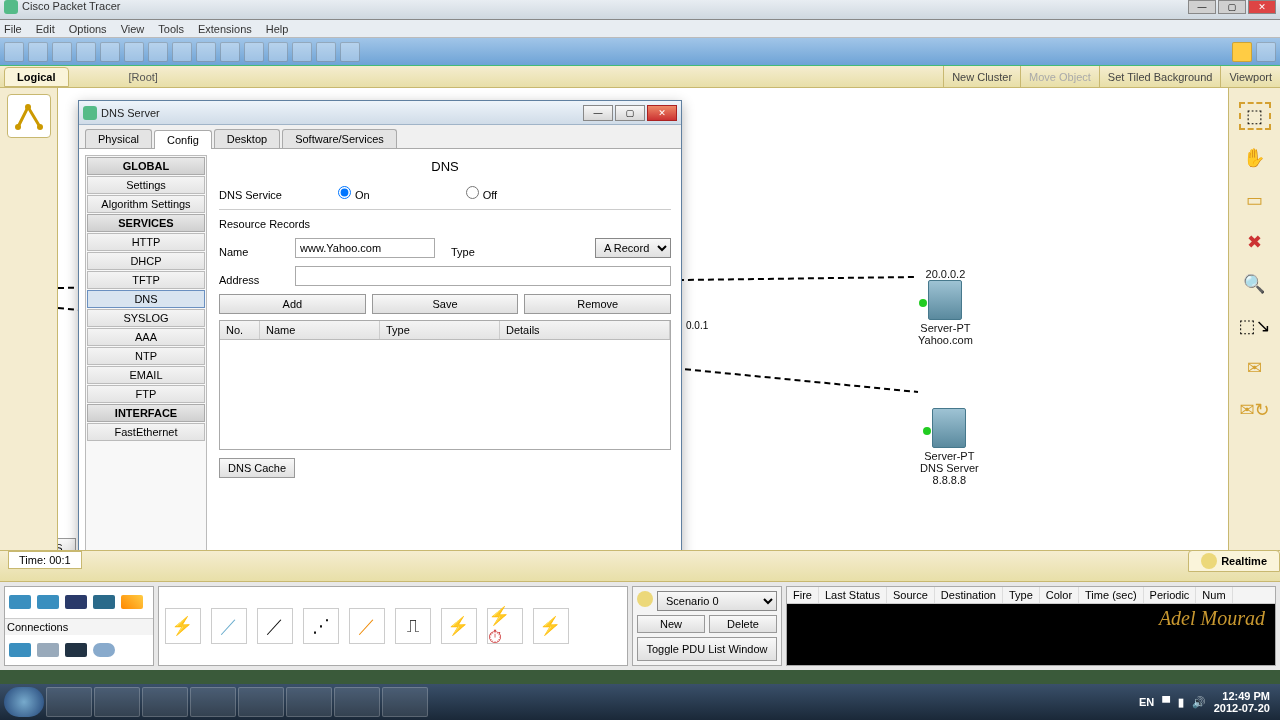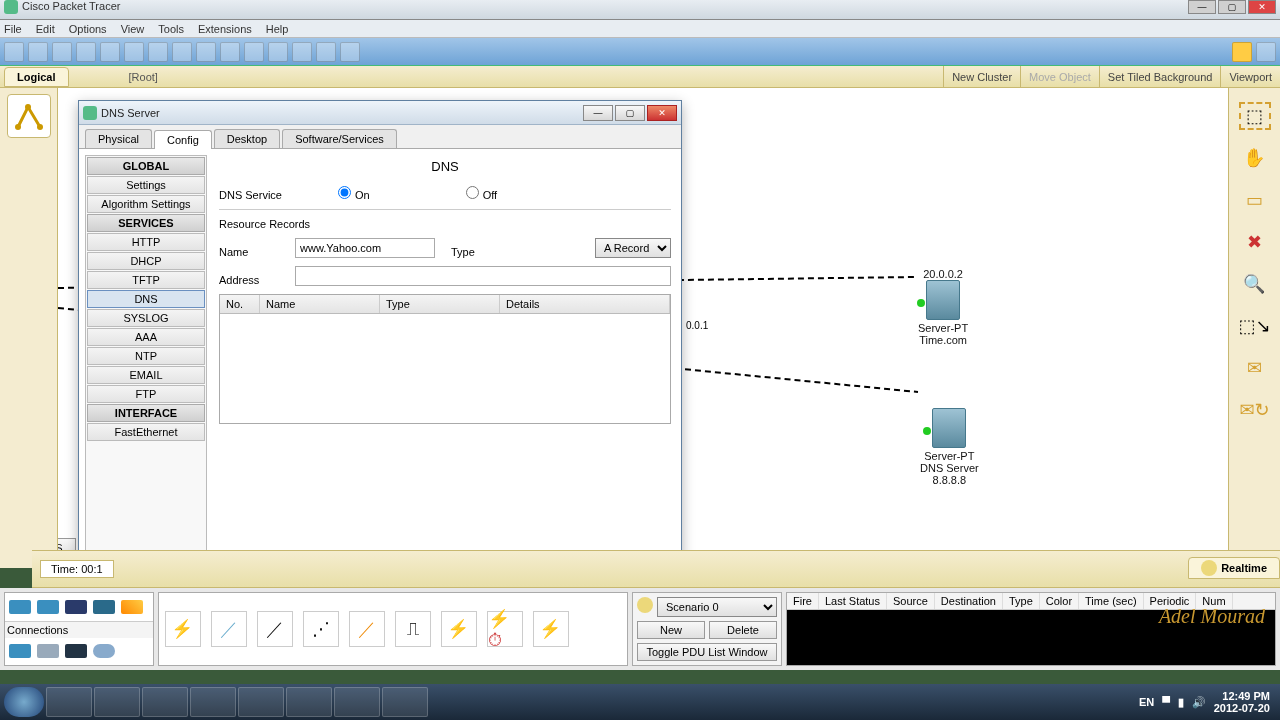--- a/index.html
+++ b/index.html
@@ -50,38 +50,38 @@
 .row input[type=radio] { margin-right:4px; }
 select { border:1px solid #888; background:linear-gradient(#f8f8f8,#e0e0e0); padding:1px 4px; height:20px; }
 .btnrow { display:flex; gap:6px; margin:6px 0; }
 .btnrow button, .smallbtn { flex:1; background:linear-gradient(#f8f8f8,#e0e0e0); border:1px solid #999; padding:3px 0; cursor:pointer; }
 .smallbtn { flex:none; padding:3px 8px; }
 .rectable { border:1px solid #aaa; height:130px; background:#fff; }
 .rectable .thdr { display:flex; background:linear-gradient(#f4f4f4,#e4e4e4); border-bottom:1px solid #bbb; }
 .rectable .thdr span { padding:3px 6px; border-right:1px solid #ccc; }
 hr { border:none; border-top:1px solid #ccc; margin:4px 0 8px; }
 .bottomarea { position:absolute; left:0; right:0; top:550px; height:120px; display:flex; flex-direction:column; }
-.timebar { height:38px; background:linear-gradient(#f5edd0,#e8dfa8); display:flex; align-items:center; border-top:1px solid #c8b870; border-bottom:1px solid #c8b870;margin-left:32px; }
+.timebar { height:32px; background:linear-gradient(#f5edd0,#e8dfa8); display:flex; align-items:flex-start; border-top:1px solid #c8b870; border-bottom:1px solid #c8b870; }
 .timebar .tbox { margin-left:8px; padding:2px 10px; background:#fff; border:1px solid #c8b870; }
 .timebar .rtab { margin-left:auto; padding:2px 12px; background:#faf4da; border:1px solid #c8b870; border-radius:4px 4px 0 0; position:relative; top:-1px; display:flex; align-items:center; gap:4px; }
 .devpanel { flex:1; background:#e8e8e8; display:flex; align-items:stretch; }
 .devbox { width:150px; border:1px solid #aaa; margin:4px; background:#fff; display:flex; flex-direction:column; }
 .devbox .drow { flex:1; display:flex; gap:6px; padding:4px; align-items:center; }
 .devbox .dlbl { text-align:left; background:#f4f4f4; border-top:1px solid #ccc; padding:2px; }
 .chip { width:22px; height:14px; border-radius:2px; }
 .connbox { width:470px; border:1px solid #aaa; margin:4px 0; background:#fff; display:flex; flex-direction:column; }
 .connbox .crow { flex:1; display:flex; gap:10px; padding:6px; align-items:center; }
 .connicon { width:36px; height:36px; border:1px solid #ccc; display:flex; align-items:center; justify-content:center; font-size:18px; }
 .scenbox { width:150px; border:1px solid #aaa; margin:4px 0 4px 4px; background:#f4f4f4; padding:4px; display:flex; flex-direction:column; gap:4px; }
 .scenbox .srow { display:flex; gap:4px; }
 .scenbox button { flex:1; background:linear-gradient(#f8f8f8,#e0e0e0); border:1px solid #999; padding:2px; }
 .pdulist { flex:1; border:1px solid #aaa; margin:4px; background:#000000; position:relative; }
 .pdulist .phdr { display:flex; background:#f4f4f4; border-bottom:1px solid #ccc; font-size:10px; }
 .pdulist .phdr span { padding:2px 6px; border-right:1px solid #ddd; }
-.signature { position:absolute; right:10px; top:12px; font-family:'Brush Script MT',cursive; font-size:20px; color:#c89830; font-style:italic; }
+.signature { position:absolute; right:10px; top:20px; font-family:'Brush Script MT',cursive; font-size:20px; color:#c89830; font-style:italic; }
 .taskbar { position:absolute; left:0; right:0; bottom:0; height:36px; background:linear-gradient(#3a506a,#1a2838); display:flex; align-items:center; padding:0 4px; gap:2px; }
 .taskbar .start { width:40px; height:30px; background:radial-gradient(circle,#7ac,#247); border-radius:15px; }
 .taskbar .titem { width:46px; height:30px; background:rgba(255,255,255,0.1); border:1px solid rgba(255,255,255,0.2); border-radius:2px; }
 .taskbar .tray { margin-left:auto; display:flex; align-items:center; gap:8px; color:#fff; font-size:10px; padding-right:6px;font-weight:bold; }
 .statusbtn { position:absolute; left:16px; bottom:42px; background:linear-gradient(#f8f8f8,#e0e0e0); border:1px solid #999; padding:3px 12px; }
 </style>
 </head>
 <body>
 
 <div class="titlebar">
@@ -153,21 +153,21 @@
     <svg class="lines">
       <line x1="0" y1="200" x2="857" y2="189" stroke="#000" stroke-width="2" stroke-dasharray="6,4"></line>
       <line x1="0" y1="220" x2="860" y2="304" stroke="#000" stroke-width="2" stroke-dasharray="6,4"></line>
     </svg>
     <div class="device" style="left:860px; top:140px;">
       <div>20.0.0.2</div>
       <div class="sbody">
           <div class="led"></div>
         </div>
       <div>Server-PT</div>
-      <div>Time.com</div>
+      <div>Yahoo.com</div>
     </div>
     <div class="device" style="left:862px; top:280px;">
       <div class="sbody">
           <div class="led"></div>
         </div>
       <div>Server-PT</div>
       <div>DNS Server</div>
       <div>8.8.8.8</div>
     </div>
     <div style="position:absolute; left:628px; top:232px; font-size:10px;">0.0.1</div>
@@ -233,27 +233,35 @@
         <label>Name</label>
         <input type="text" style="width: 140px;" value="www.Yahoo.com">
         <label>Type</label>
         <span style="flex:1"></span>
         <select><option>A Record</option></select>
       </div>
       <div class="row">
         <label>Address</label>
         <input type="text" style="flex: 1 1 0%;" value="">
       </div>
+      <div class="btnrow">
+        <button>Add</button>
+        <button>Save</button>
+        <button>Remove</button>
+      </div>
       <div class="rectable">
         <div class="thdr">
           <span style="width:40px">No.</span>
           <span style="width:120px">Name</span>
           <span style="width:120px">Type</span>
           <span style="flex:1">Details</span>
         </div>
+      </div>
+      <div style="margin-top:8px">
+        <button class="smallbtn">DNS Cache</button>
       </div>
     </div>
   </div>
 </div>
 
 <div class="bottomarea">
   <div class="timebar">
     <div class="tbox">Time: 00:1</div>
     <div class="rtab">
       <span style="width:16px;height:16px;background:#ecd87a;border-radius:50%;"></span>

